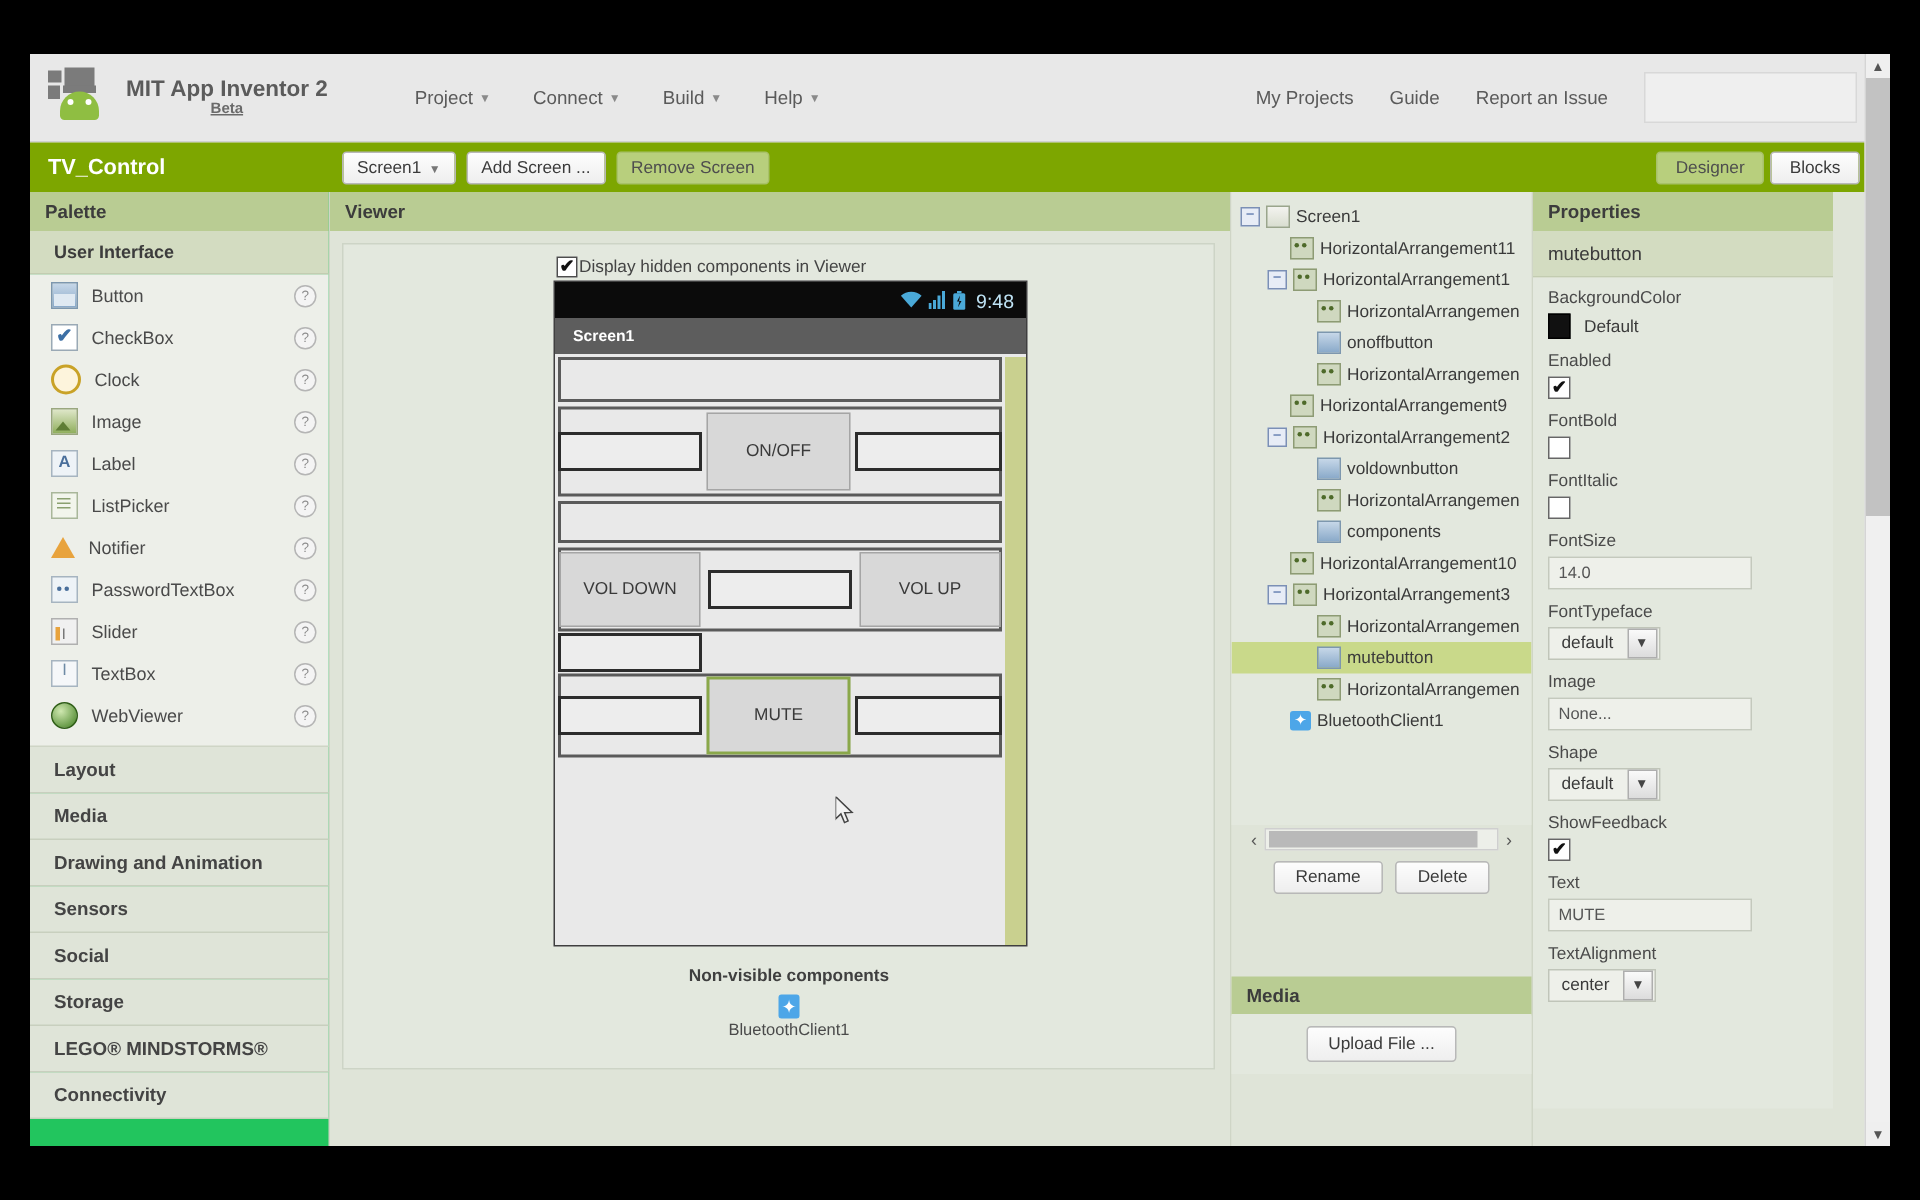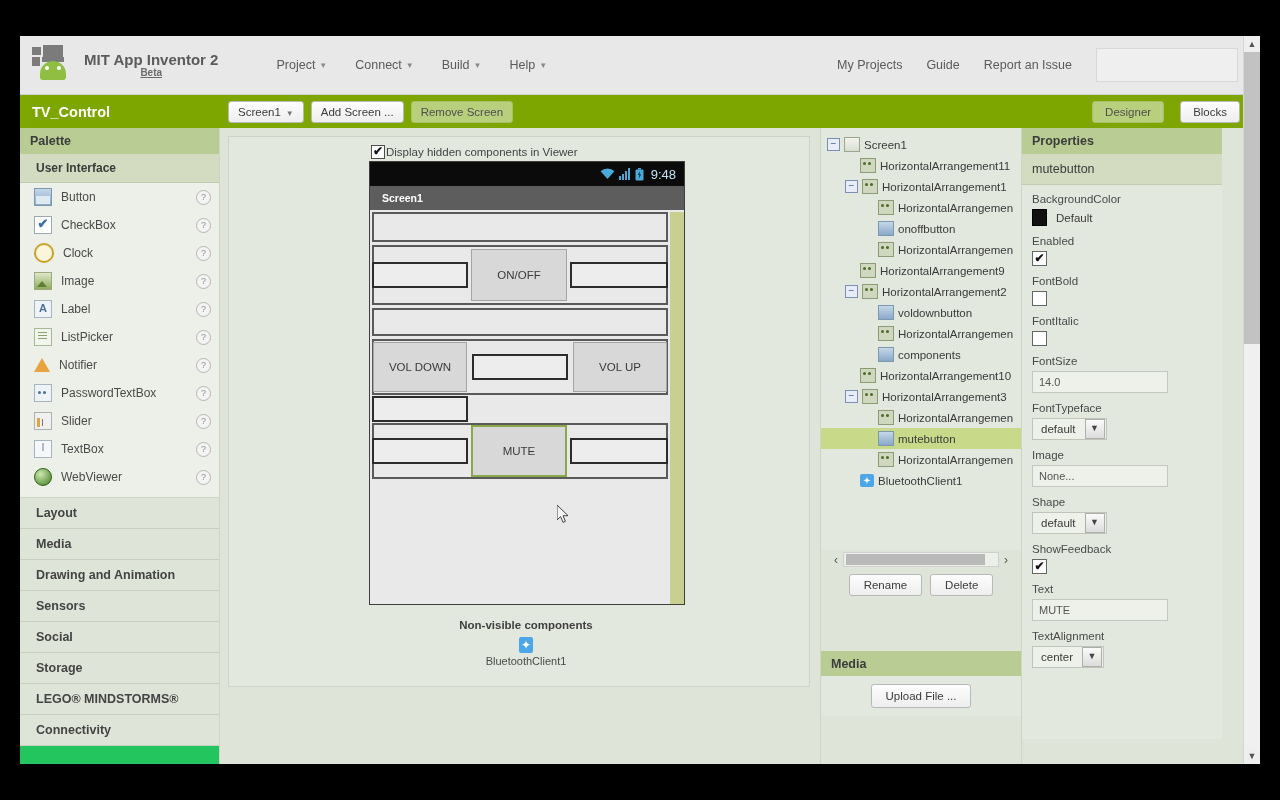--- a/index.html
+++ b/index.html
@@ -28,21 +28,21 @@
   .tr-link{font-size:12.5px;color:#5a5a5a;margin-right:24px;cursor:default;}
   .tr-box{width:140px;height:32px;background:#efefef;border:1px solid #d8d8d8;}
 
   
   .projbar{height:33px;background:#7da600;display:flex;align-items:center;position:relative;}
   .proj-title{color:#fff;font-weight:bold;font-size:14.5px;margin-left:12px;width:196px;}
   .gbtn{font-size:11.5px;color:#3b3b3b;background:linear-gradient(#fdfdfd,#eeeeee);border:1px solid #b8b8b8;border-radius:3px;padding:4px 9px;margin-right:7px;cursor:pointer;}
   .gbtn.flat{background:#b8cf7d;border-color:#a8c169;color:#4e4e4e;}
   .gbtn .car{font-size:8px;margin-left:5px;color:#777;}
   .tabs{position:absolute;right:20px;display:flex;}
-  .tabs .gbtn{margin-right:0;margin-left:16px;padding:4px 12px;}
+  .tabs .gbtn{margin-right:0;margin-left:4px;padding:4px 12px;}
 
   
   .cols{display:flex;height:637px;background:#dfe4d8;}
   .panel-hdr{background:#b9cc93;color:#3c3c3c;font-weight:bold;font-size:12.5px;padding:6px 10px;}
   .sub-hdr{background:#d3dcc1;color:#3c3c3c;font-weight:bold;font-size:12px;padding:7px 10px 7px 16px;border-bottom:1px solid #c3ccb1;}
 
   
   .palette{width:199px;background:#22c55e;border-right:1px solid #cfd5c6;}
   .pal-list{background:#edefe9;border-bottom:1px solid #cfd5c6;padding-bottom:6px;}
   .pal-item{display:flex;align-items:center;height:28px;padding:0 8px 0 14px;font-size:12px;color:#4a4a4a;cursor:pointer;}
@@ -244,20 +244,21 @@
       <div class="cat">Media</div>
       <div class="cat">Drawing and Animation</div>
       <div class="cat">Sensors</div>
       <div class="cat">Social</div>
       <div class="cat">Storage</div>
       <div class="cat">LEGO® MINDSTORMS®</div>
       <div class="cat">Connectivity</div>
     </div>
 
     <div class="viewer">
+      <div class="panel-hdr">Viewer</div>
       <div class="viewer-body">
 
         <div class="disp-row">
           <span class="cbx">✔</span>
           <span class="t">Display hidden components in Viewer</span>
         </div>
 
         <div class="phone">
           <div class="statusbar">
             <span class="sb-ico">

